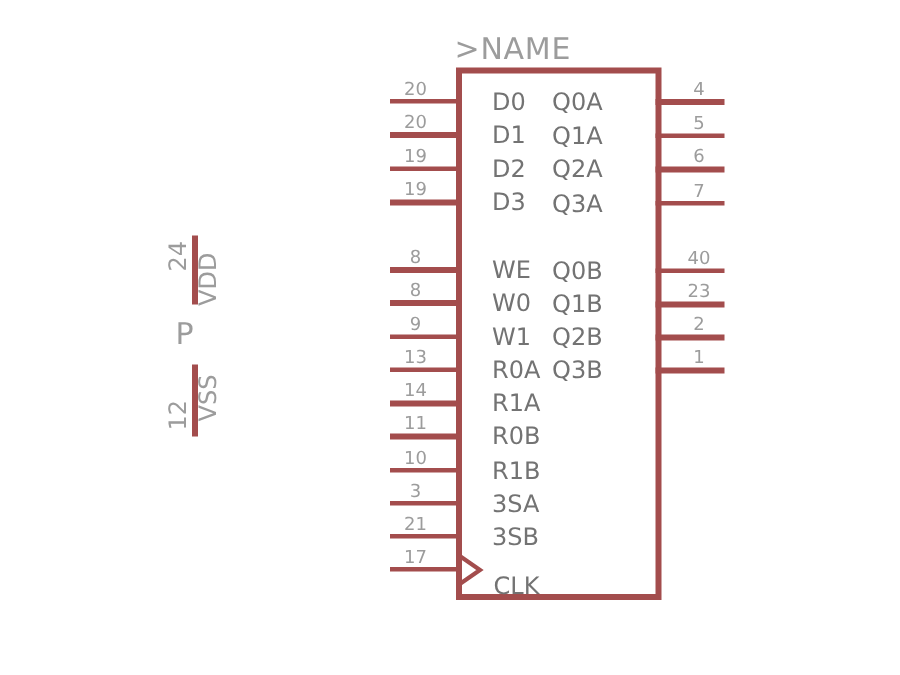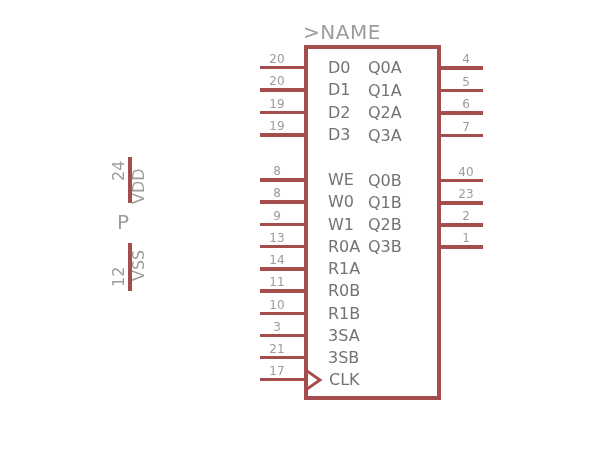--- a/index.html
+++ b/index.html
@@ -42,21 +42,21 @@
     font-size:12px;color:#9c9c9c;
     text-align:center;white-space:nowrap;
   }
   .lpin .pnum{left:257px;width:40px;}
   .rpin .pnum{left:446px;width:40px;}
   .plabel{
     position:absolute;top:-8px;height:16px;line-height:16px;
     font-size:16px;color:#737373;white-space:nowrap;
   }
   .lpin .plabel{left:328px;}
-  .lpin.clk .plabel{left:329px;}
+  .lpin.clk .plabel{left:329px;margin-top:11px;}
   .rpin .plabel{left:368px;}
   .clkmark{position:absolute;left:307px;top:-11px;}
   
   .vline{
     position:absolute;width:3.5px;background:#a34d4d;
   }
   .vtext{
     position:absolute;
     writing-mode:vertical-rl;
     transform:rotate(180deg);

